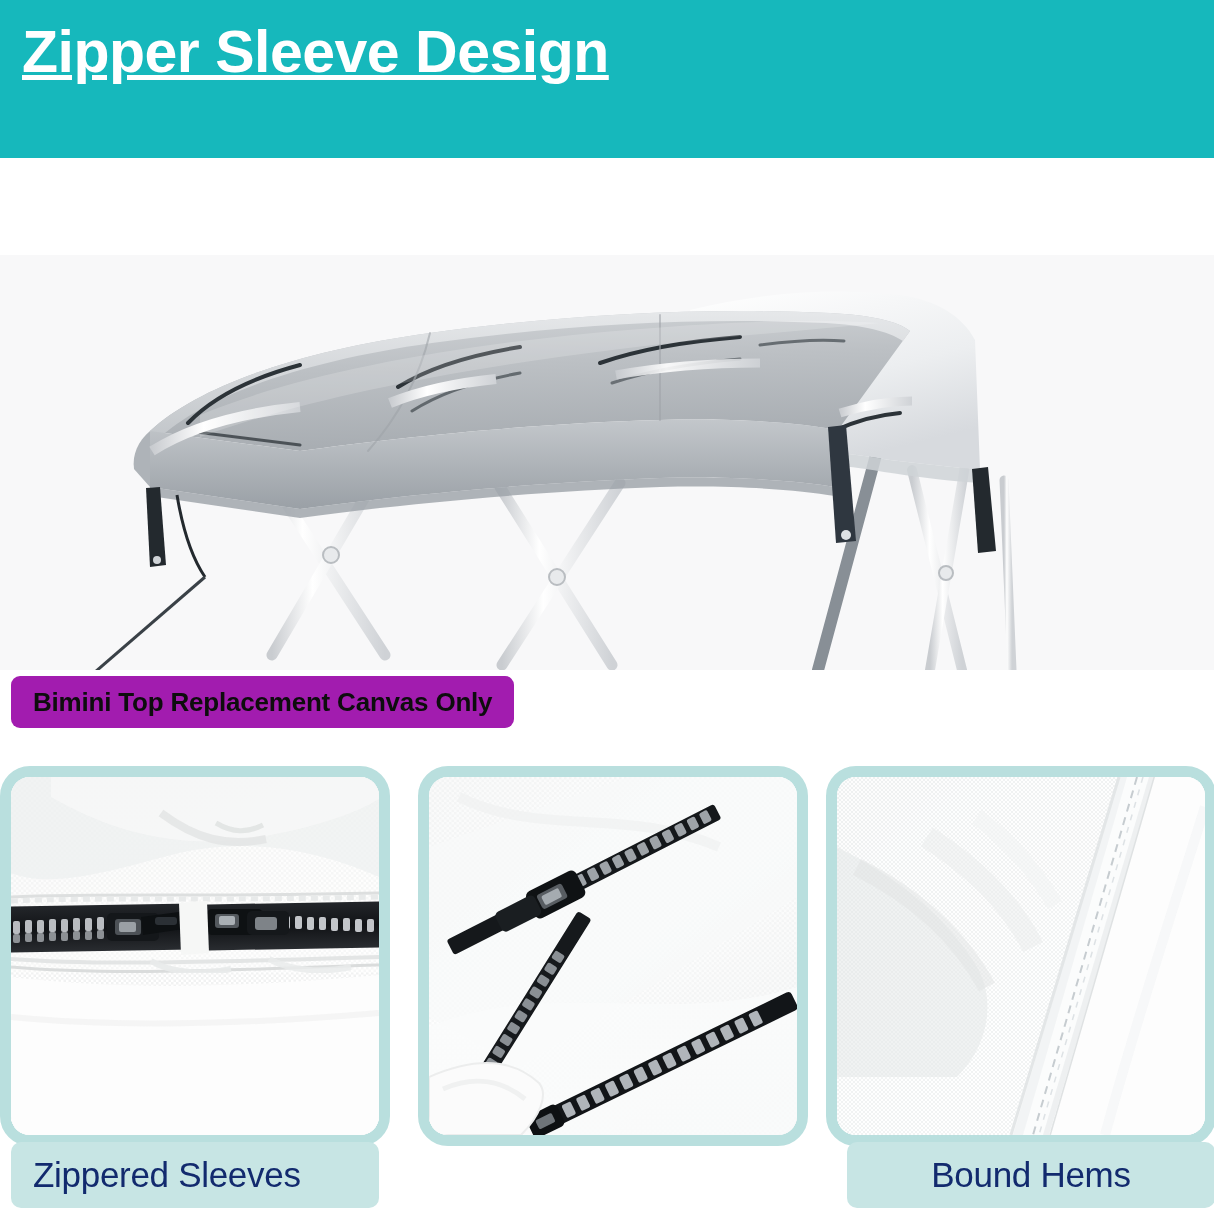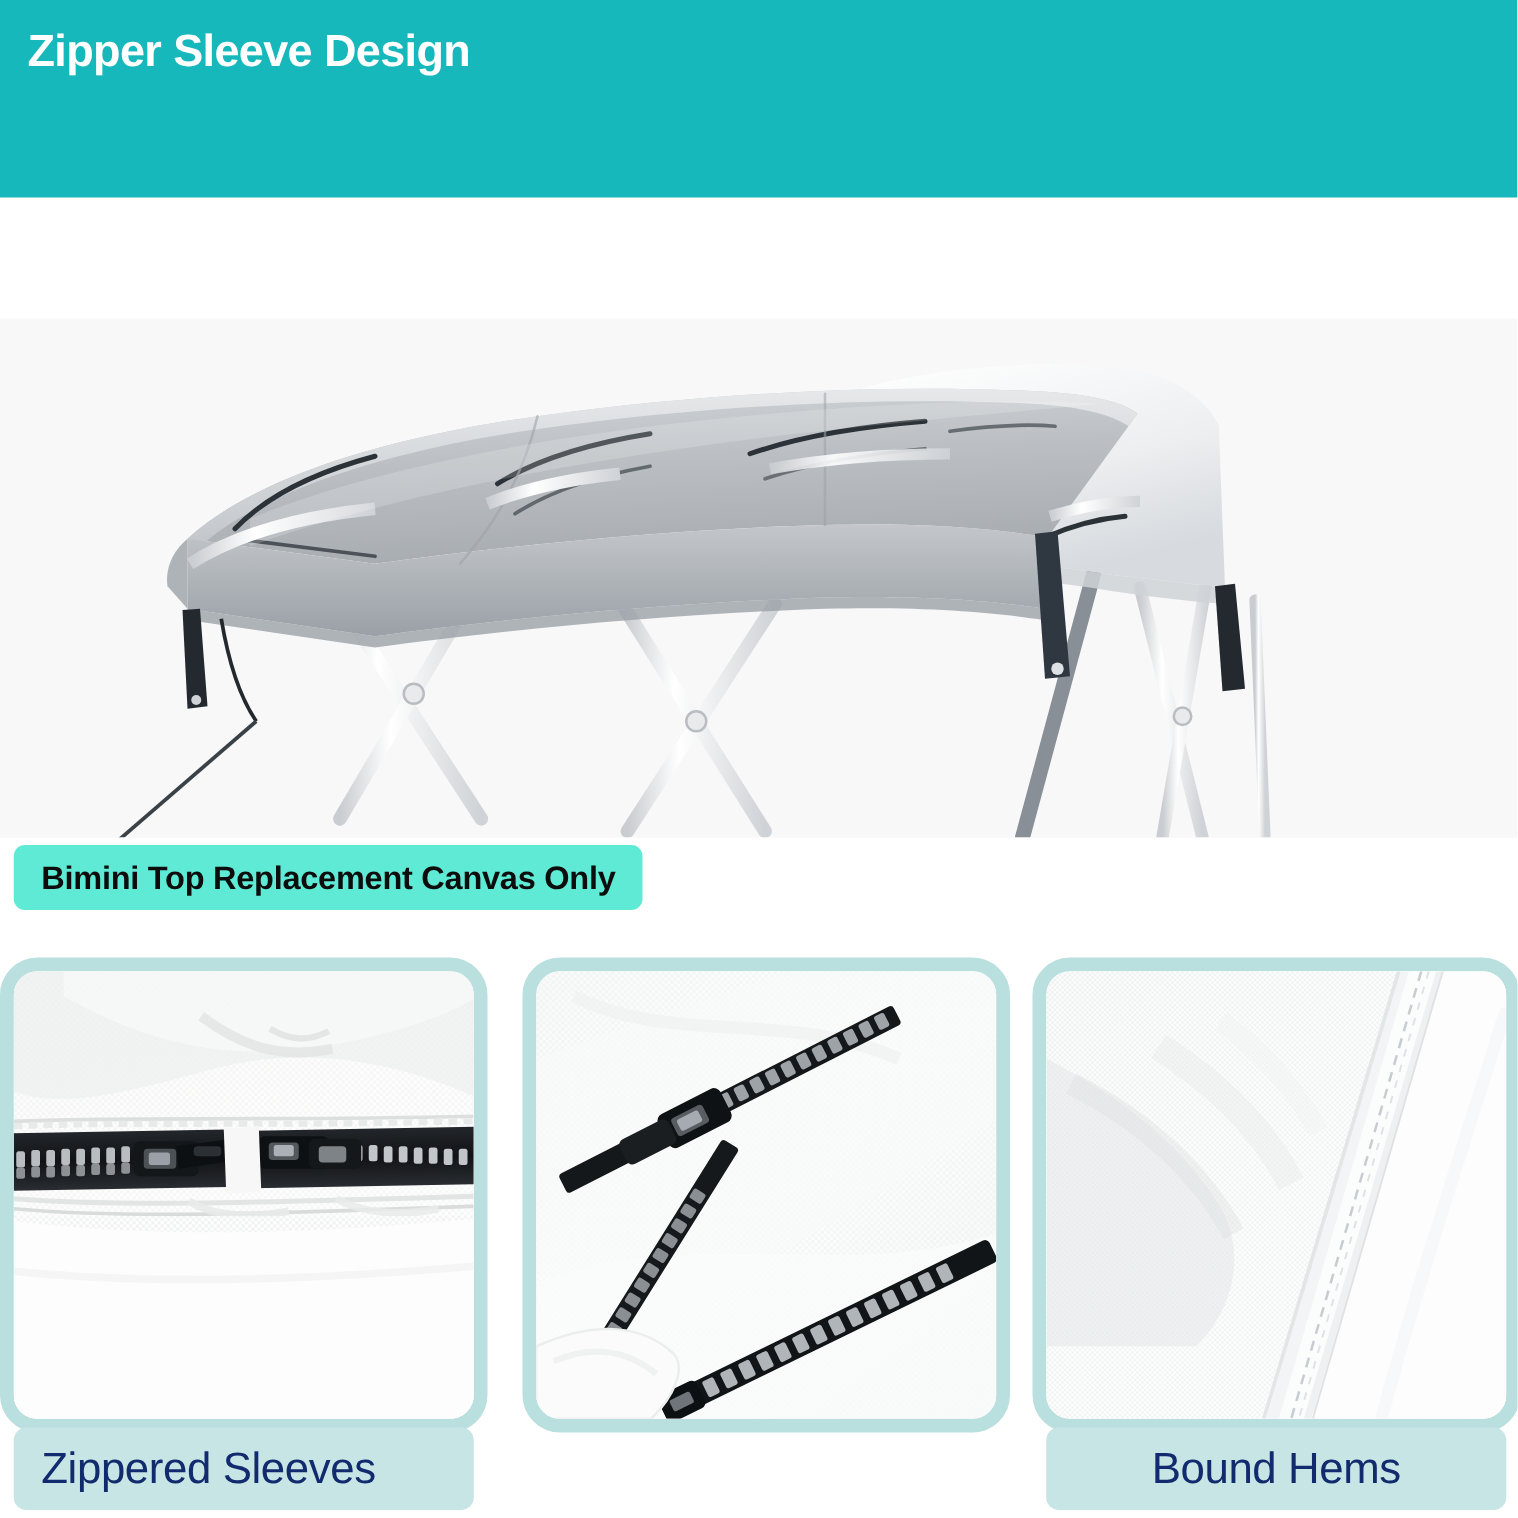--- a/index.html
+++ b/index.html
@@ -19,26 +19,27 @@
   .header {
     position: absolute;
     left: 0; top: 0;
     width: 1214px;
     height: 158px;
     background: #16b8bc;
     box-sizing: border-box;
     padding: 22px 20px 0 22px;
   }
   .header-title {
-    font-size: 36px;
+    font-size: 59px;
     font-weight: bold;
     color: #ffffff;
     line-height: 1.05;
     letter-spacing: -0.5px;
     white-space: nowrap;
+    text-decoration: underline;
   }
   .header-subtitle {
     font-size: 35px;
     font-weight: bold;
     color: #ffffff;
     line-height: 1.1;
     margin-top: 9px;
     letter-spacing: -0.4px;
     white-space: nowrap;
   }
@@ -56,21 +57,21 @@
 
   
   .badge {
     position: absolute;
     left: 11px;
     top: 676px;
     height: 52px;
     display: flex;
     align-items: center;
     padding: 0 22px;
-    background: #5eead4;
+    background: #a21caf;
     border-radius: 9px;
     box-sizing: border-box;
   }
   .badge-text {
     font-size: 26px;
     font-weight: bold;
     color: #0d0d0d;
     letter-spacing: -0.2px;
     white-space: nowrap;
   }
@@ -121,21 +122,21 @@
     height: 66px;
     background: #c7e5e4;
     border-radius: 10px;
     display: flex;
     align-items: center;
     box-sizing: border-box;
     text-align: center;
   }
   .panel.p1 .panel-caption { justify-content: flex-start; padding-left: 22px; }
   .panel.p2 .panel-caption { justify-content: center; }
-  .panel.p3 .panel-caption { justify-content: center; }
+  .panel.p3 .panel-caption { justify-content: center; margin-left: 10px; }
 
   .caption-text {
     font-size: 35px;
     color: #122a6e;
     letter-spacing: -0.3px;
     white-space: nowrap;
   }
 </style>
 </head>
 <body>

